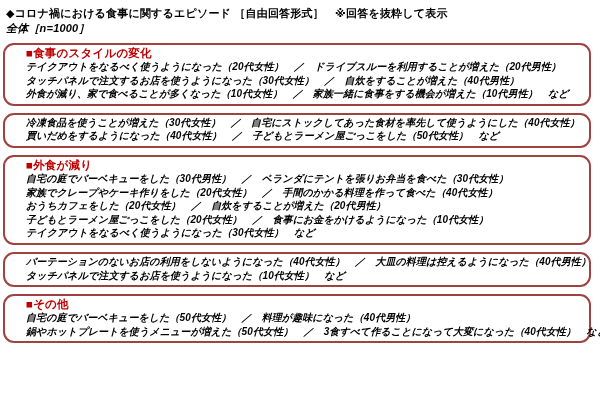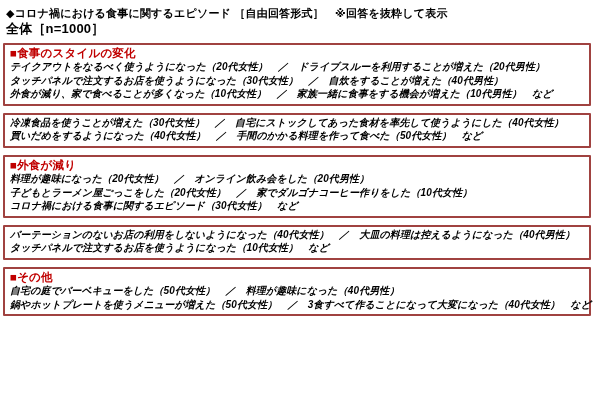--- a/index.html
+++ b/index.html
@@ -13,25 +13,25 @@
     width:600px;height:401px;
     background:var(--bg);
     font-family:"Liberation Sans","DejaVu Sans",sans-serif;
     font-weight:bold;
     color:var(--ink);
     overflow:hidden;
   }
   .page{box-sizing:border-box;width:600px;height:401px;padding:5px 9px 4px 3px;}
   .hdr{padding-left:3px;margin-bottom:2px;}
   .title{font-size:11px;line-height:16px;white-space:nowrap;letter-spacing:0.2px;}
-  .subtitle{font-size:13px;line-height:15px;white-space:nowrap;letter-spacing:0.2px;}
+  .subtitle{font-size:11px;line-height:15px;white-space:nowrap;letter-spacing:0.2px;font-style:italic;}
   .box{
     border:2px solid var(--box-border);
-    border-radius:1px;
-    padding:1px 6px 3px 5px;
+    border-radius:11px;
+    padding:1px 6px 3px 21px;
     margin-top:7px;
     background:var(--bg);
   }
   .sec-h{
     color:var(--heading-red);
     font-size:11.5px;
     line-height:14px;
     white-space:nowrap;
     letter-spacing:0.2px;
   }
@@ -55,28 +55,30 @@
 
   <div class="box">
     <div class="sec-h">■食事のスタイルの変化</div>
     <div class="ln">テイクアウトをなるべく使うようになった（20代女性）　／　ドライブスルーを利用することが増えた（20代男性）</div>
     <div class="ln">タッチパネルで注文するお店を使うようになった（30代女性）　／　自炊をすることが増えた（40代男性）</div>
     <div class="ln">外食が減り、家で食べることが多くなった（10代女性）　／　家族一緒に食事をする機会が増えた（10代男性）　など</div>
   </div>
 
   <div class="box">
     <div class="ln">冷凍食品を使うことが増えた（30代女性）　／　自宅にストックしてあった食材を率先して使うようにした（40代女性）</div>
-    <div class="ln">買いだめをするようになった（40代女性）　／　手間のかかる料理を作って食べた（50代女性）　など</div>
+    <div class="ln">買いだめをするようになった（40代女性）　／　子どもとラーメン屋ごっこをした（50代女性）　など</div>
   </div>
 
   <div class="box">
     <div class="sec-h">■外食が減り</div>
-    <div class="ln">料理が趣味になった（20代女性）　／　オンライン飲み会をした（20代男性）</div>
-    <div class="ln">子どもとラーメン屋ごっこをした（20代女性）　／　家でダルゴナコーヒー作りをした（10代女性）</div>
-    <div class="ln">コロナ禍における食事に関するエピソード（30代女性）　など</div>
+    <div class="ln">自宅の庭でバーベキューをした（30代男性）　／　ベランダにテントを張りお弁当を食べた（30代女性）</div>
+    <div class="ln">家族でクレープやケーキ作りをした（20代女性）　／　手間のかかる料理を作って食べた（40代女性）</div>
+    <div class="ln">おうちカフェをした（20代女性）　／　自炊をすることが増えた（20代男性）</div>
+    <div class="ln">子どもとラーメン屋ごっこをした（20代女性）　／　食事にお金をかけるようになった（10代女性）</div>
+    <div class="ln">テイクアウトをなるべく使うようになった（30代女性）　など</div>
   </div>
 
   <div class="box">
     <div class="ln">バーテーションのないお店の利用をしないようになった（40代女性）　／　大皿の料理は控えるようになった（40代男性）</div>
     <div class="ln">タッチパネルで注文するお店を使うようになった（10代女性）　など</div>
   </div>
 
   <div class="box">
     <div class="sec-h">■その他</div>
     <div class="ln">自宅の庭でバーベキューをした（50代女性）　／　料理が趣味になった（40代男性）</div>

